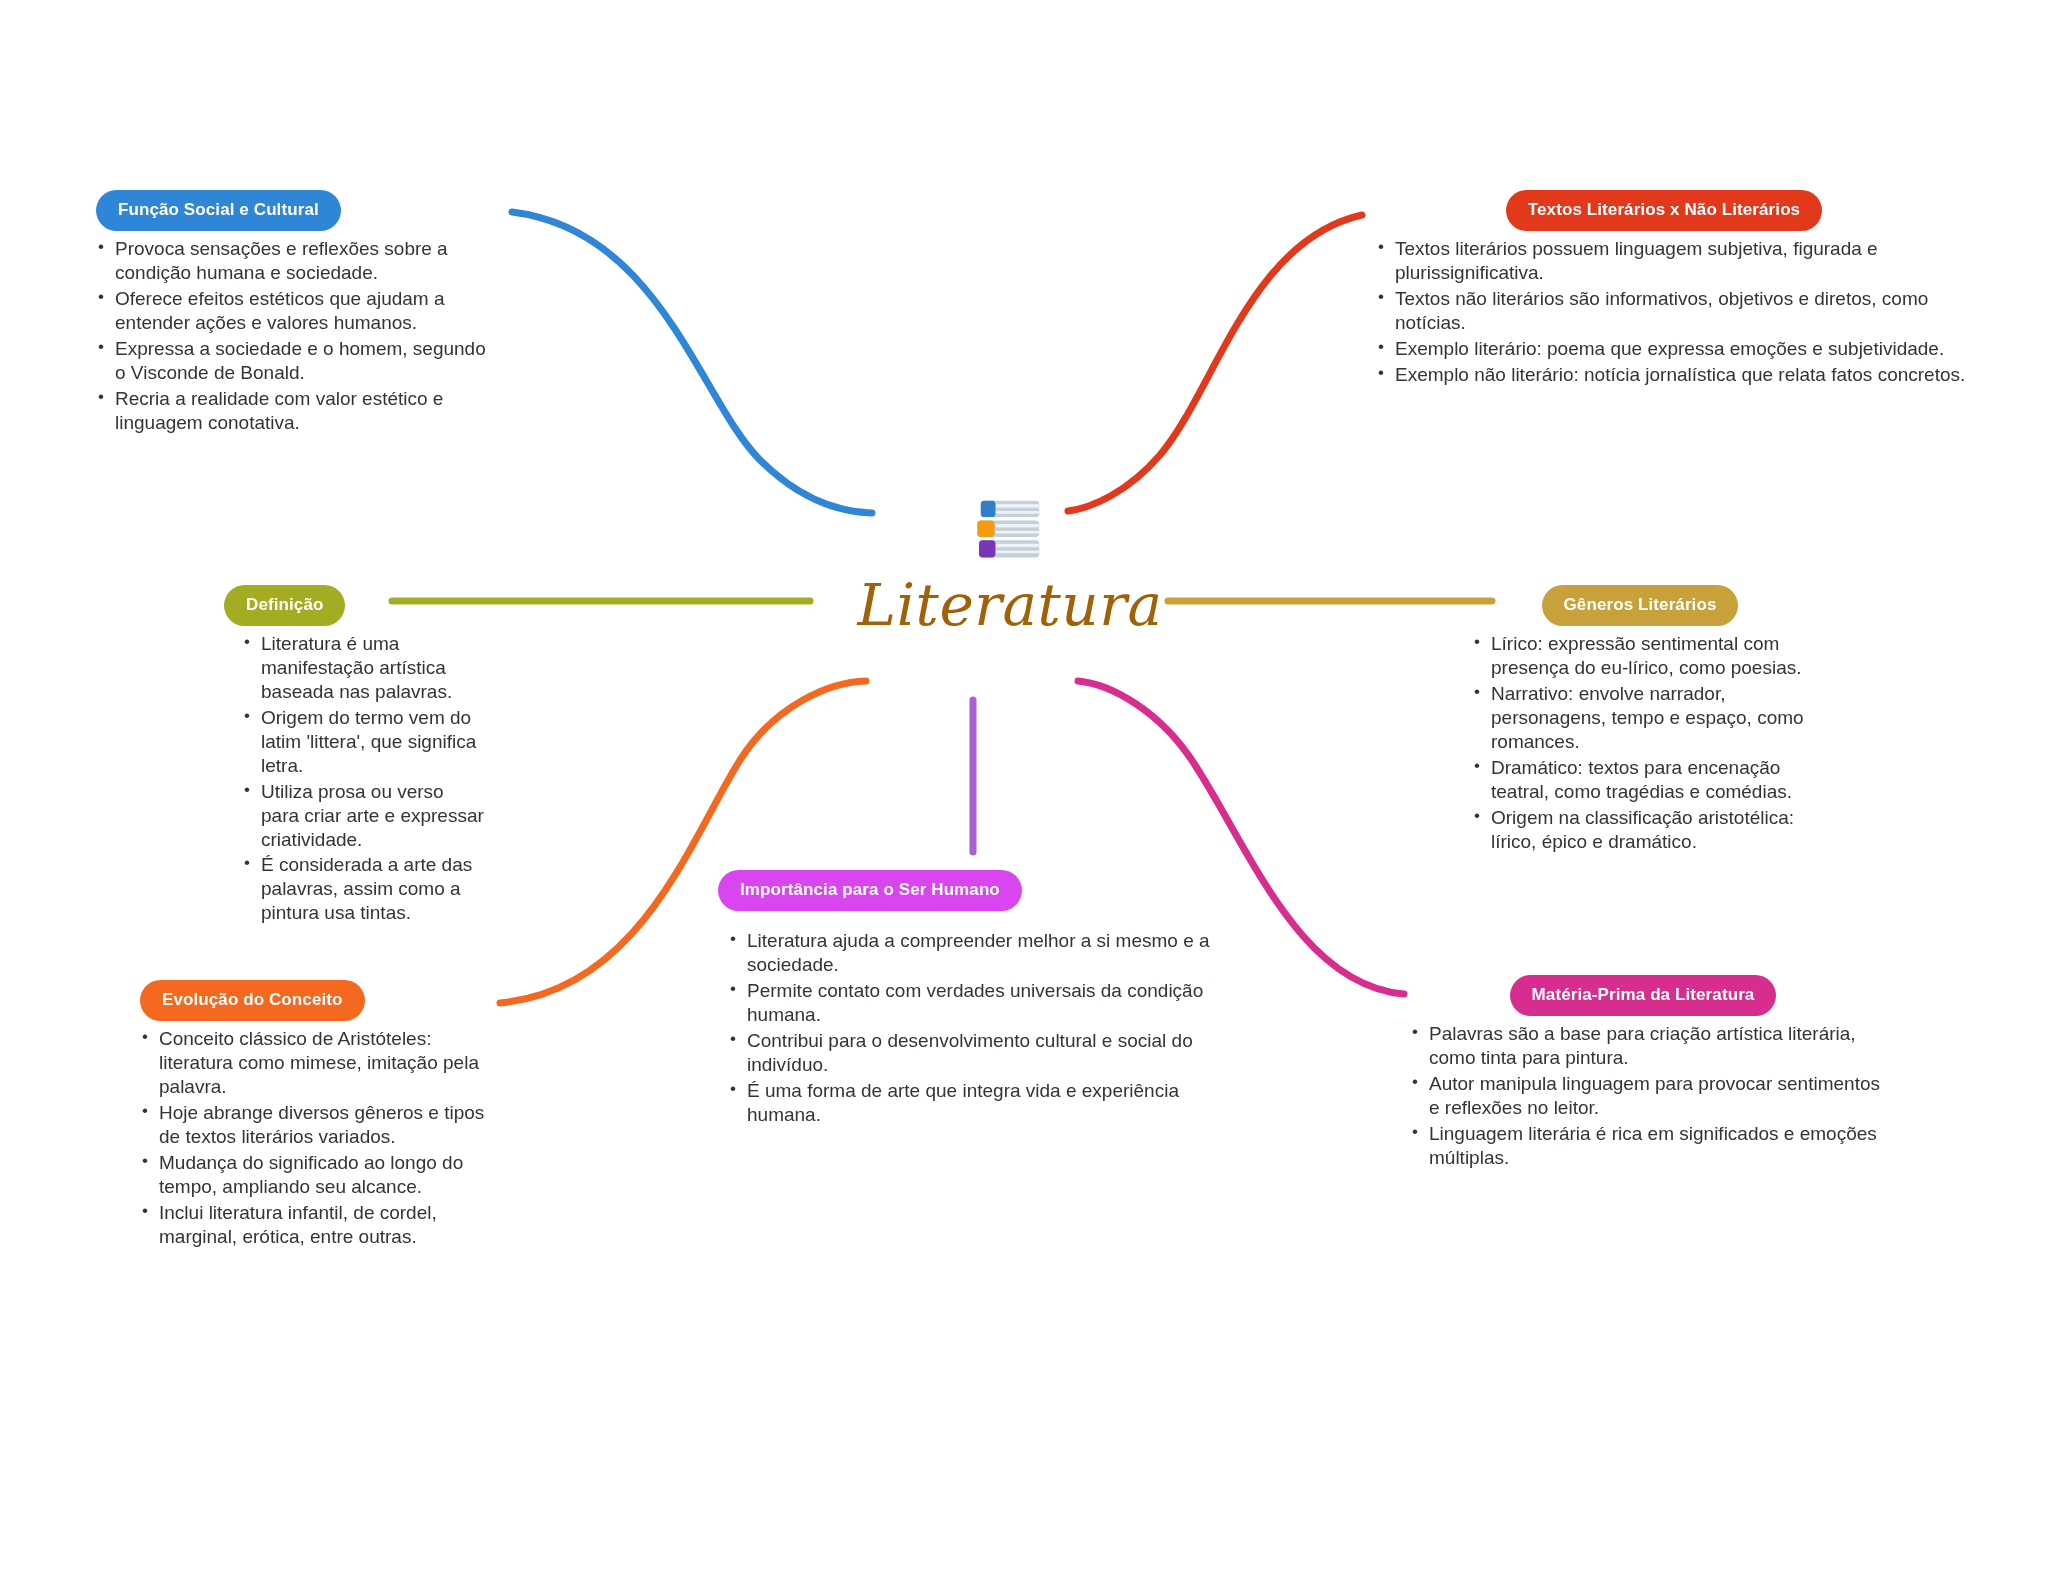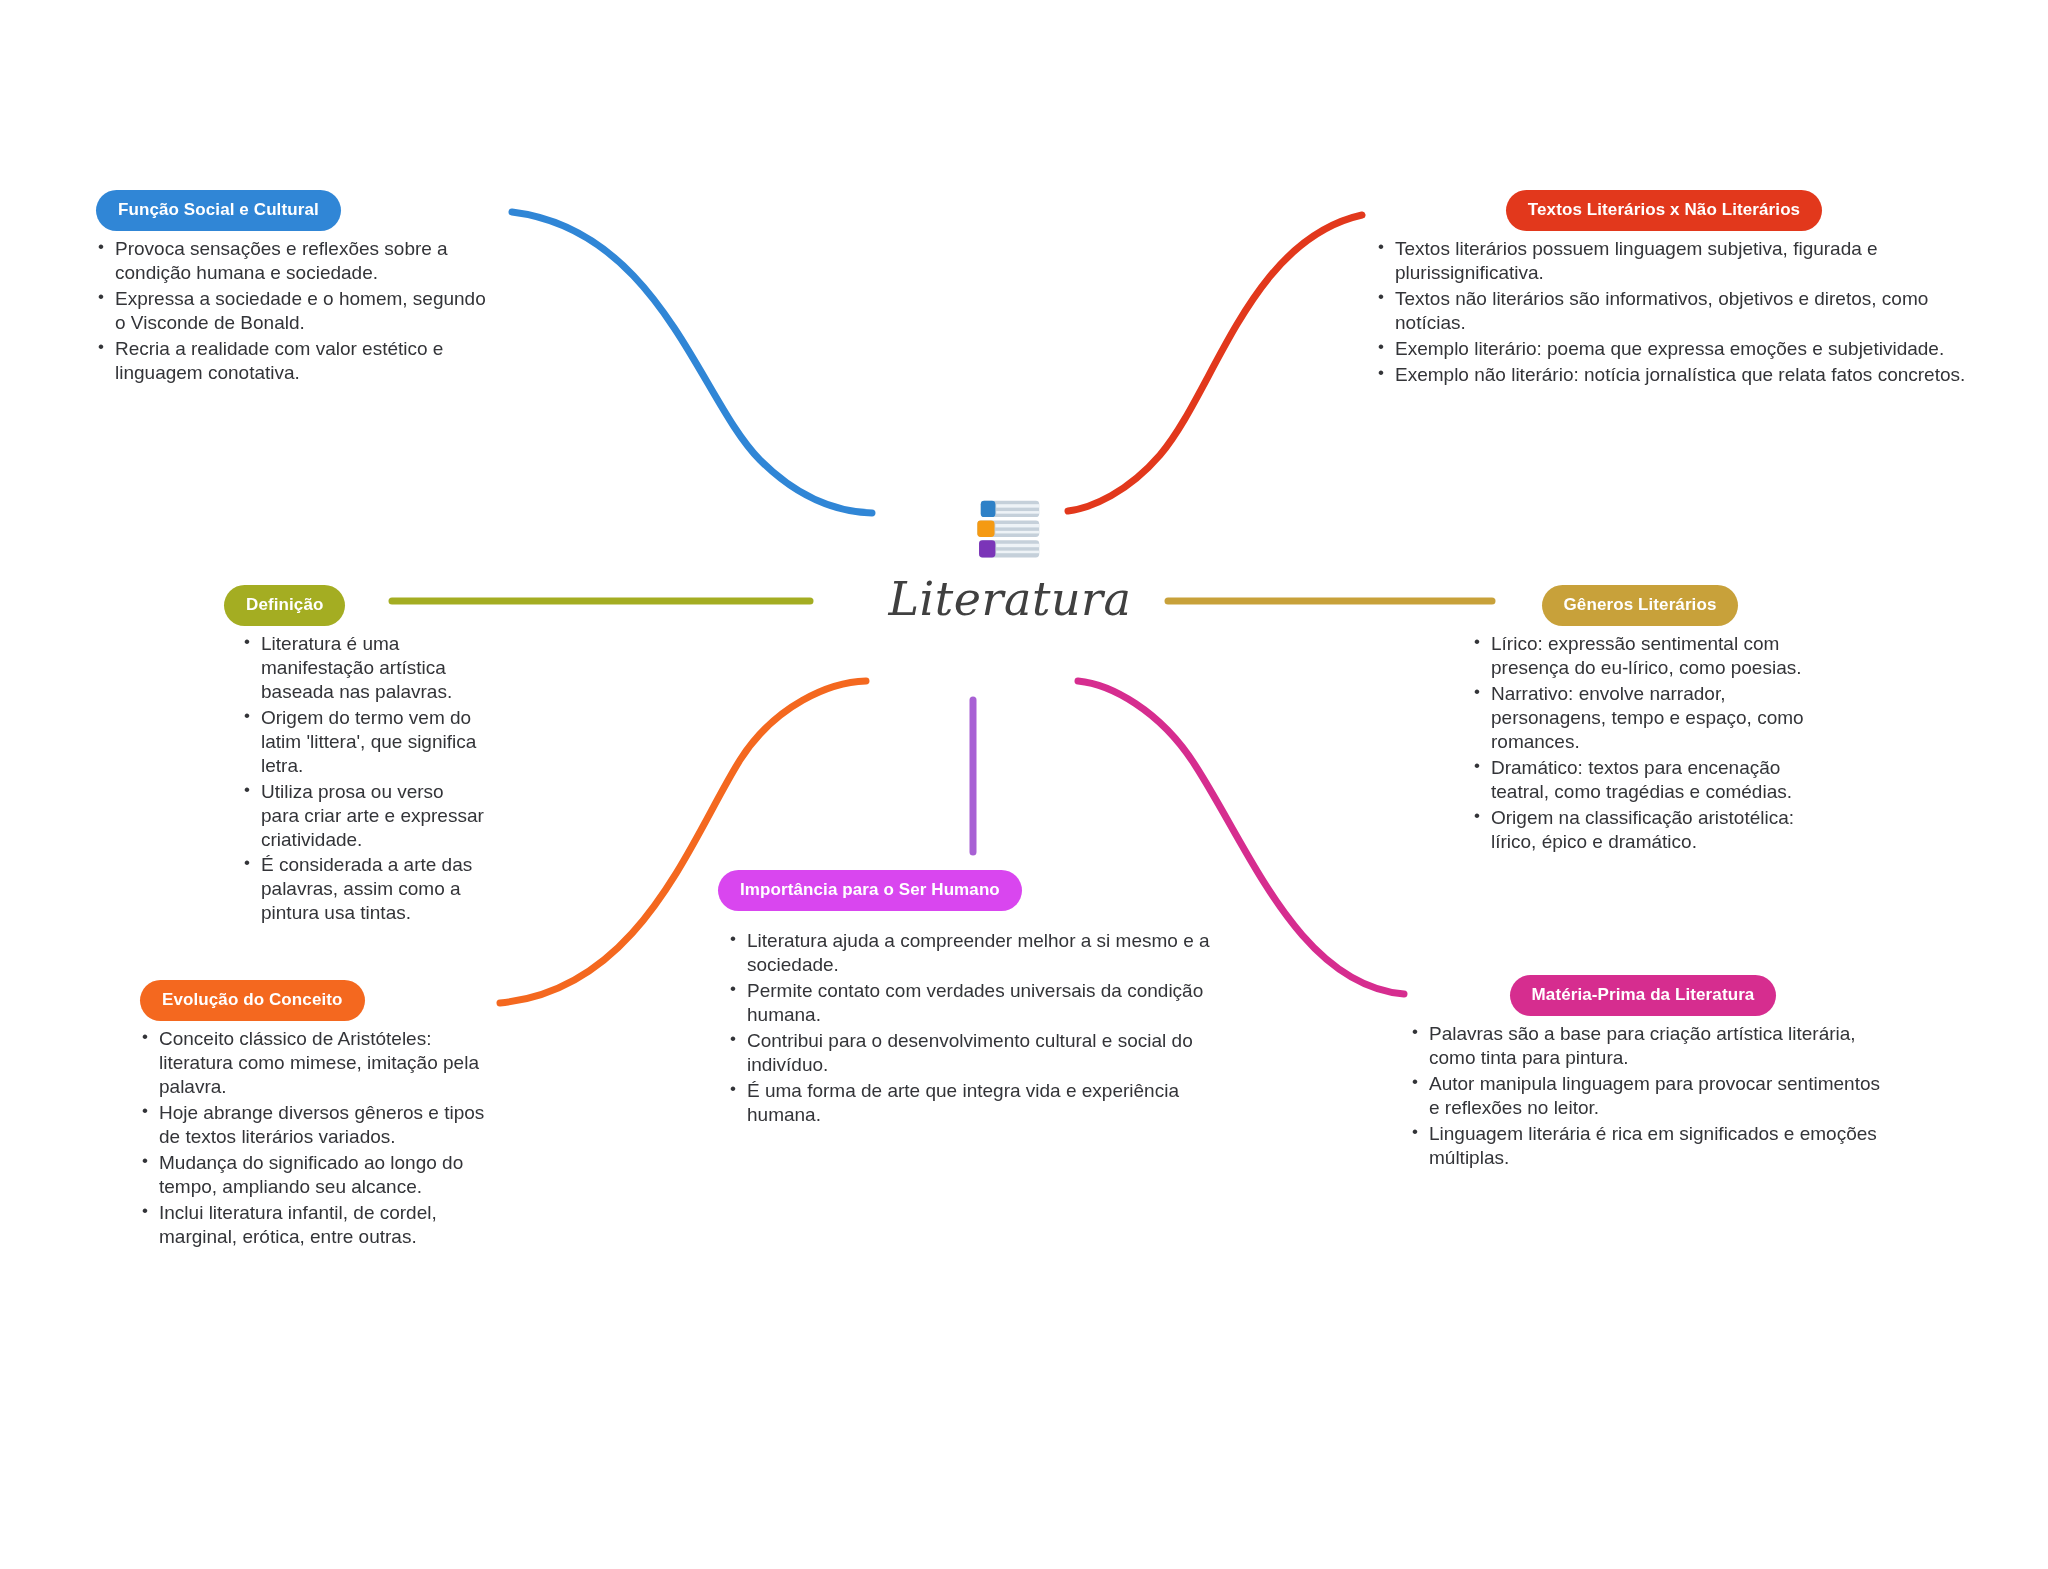--- a/index.html
+++ b/index.html
@@ -41,23 +41,23 @@
   }
   .books-icon {
     width: 86px;
     height: 86px;
     margin: 0 auto 2px auto;
     display: block;
   }
   .center-title {
     font-family: "DejaVu Serif", serif;
     font-style: italic;
-    font-size: 46px;
+    font-size: 58px;
     line-height: 1.05;
-    color: #404040;
+    color: #a16207;
     letter-spacing: 0.5px;
     white-space: nowrap;
   }
 
   
   .branch {
     position: absolute;
   }
   .pill {
     display: inline-block;
@@ -157,20 +157,21 @@
     </svg>
     <div class="center-title">Literatura</div>
   </div>
 
   <div class="branch" id="branch-funcao-social">
     <div class="pill-row">
       <div class="pill" style="background:#3086d6">Função Social e Cultural</div>
     </div>
     <ul class="bullets">
       <li>Provoca sensações e reflexões sobre a condição humana e sociedade.</li>
+      <li>Oferece efeitos estéticos que ajudam a entender ações e valores humanos.</li>
       <li>Expressa a sociedade e o homem, segundo o Visconde de Bonald.</li>
       <li>Recria a realidade com valor estético e linguagem conotativa.</li>
     </ul>
   </div>
 
   <div class="branch" id="branch-textos">
     <div class="pill-row right">
       <div class="pill" style="background:#e2381c">Textos Literários x Não Literários</div>
     </div>
     <ul class="bullets">

